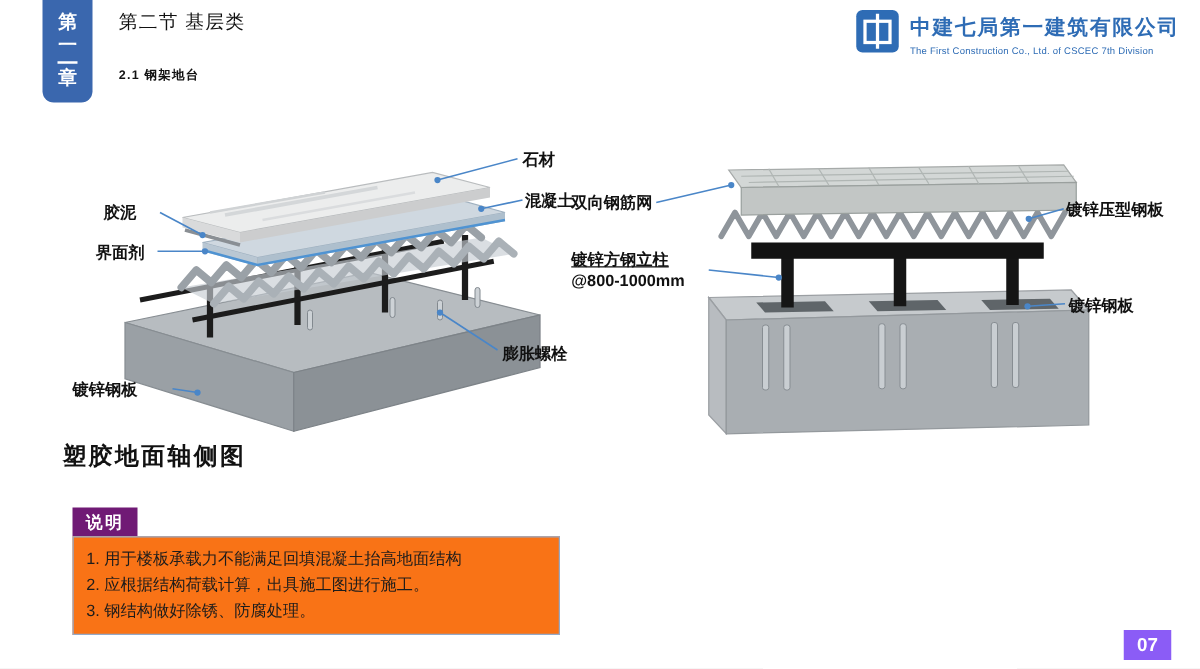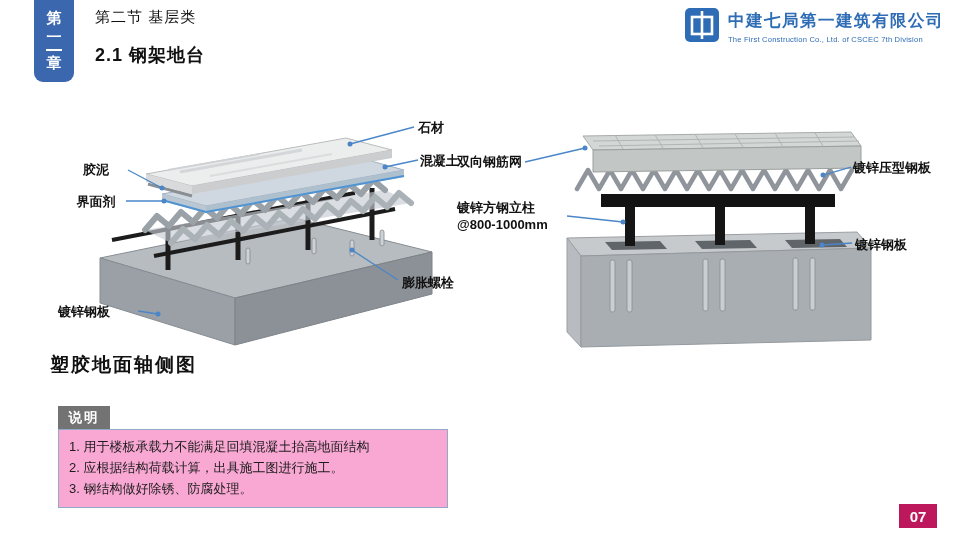--- a/index.html
+++ b/index.html
@@ -11,53 +11,53 @@
   
   .chapter-tab {
     position:absolute; left:34px; top:0; width:40px; height:82px;
     background:#3a67ae; border-radius:0 0 9px 9px;
     display:flex; flex-direction:column; align-items:center; justify-content:center;
     color:#fff; font-weight:bold; font-size:15px; line-height:1.25;
   }
   .chapter-tab .tab-divider { width:16px; height:2px; background:#fff; margin:3px 0; }
   .header-titles { position:absolute; left:95px; top:8px; color:#111; }
   .section-title { font-size:15px; font-weight:normal; letter-spacing:1px; }
-  .subsection-title { margin-top:16px; font-size:18px; font-weight:bold; letter-spacing:1px; }
+  .subsection-title { margin-top:26px; font-size:10px; font-weight:bold; letter-spacing:1px; }
   .logo { position:absolute; right:16px; top:7px; display:flex; align-items:center; gap:8px;justify-content:flex-end; }
   .logo-text { display:flex; flex-direction:column; }
   .company-cn { color:#2e6cb5; font-size:16.5px; font-weight:bold; letter-spacing:1.5px; white-space:nowrap; }
   .company-en { color:#2e6cb5; font-size:7.6px; margin-top:3px; letter-spacing:0.2px; white-space:nowrap; }
   
   .diagram-panel { position:absolute; }
   .diagram-panel svg { position:absolute; left:0; top:0; }
   .dlabel {
     position:absolute; font-size:13px; font-weight:bold; color:#111;
     white-space:nowrap; line-height:1.2;
   }
   .dlabel.right-align { text-align:center; }
   .caption {
     position:absolute; text-align:left; font-size:19px; font-weight:bold;
     color:#111; letter-spacing:2px;
   }
   
   .notes-badge {
     position:absolute; left:58px; top:406px; width:52px; height:23px;
-    background:#737373; color:#fff; font-size:13.5px; font-weight:bold;
+    background:#701a75; color:#fff; font-size:13.5px; font-weight:bold;
     display:flex; align-items:center; justify-content:center; letter-spacing:2px;
   }
   .notes-box {
     position:absolute; left:58px; top:429px; width:390px;
     border:1px solid #93a9c9; padding:7px 10px 8px 10px; box-sizing:border-box;
-    font-size:13px; color:#1c1c1c; background:#f9a8d4;
+    font-size:13px; color:#1c1c1c; background:#f97316;
   }
   .note-line { line-height:1.6; white-space:nowrap; }
   
   .page-number {
     position:absolute; left:899px; top:504px; width:38px; height:24px;
-    background:#be185d; color:#fff; display:flex; align-items:center; justify-content:center;
+    background:#8b5cf6; color:#fff; display:flex; align-items:center; justify-content:center;
     font-size:15px; font-weight:bold;
   }
 </style>
 </head>
 <body>
 
 <div class="slide">
 
   <div class="chapter-tab">
     <span>第</span>
@@ -218,21 +218,21 @@
         <g fill="#4a86c8" stroke="none">
           <circle cx="130" cy="38" r="2.5"></circle>
           <circle cx="368" cy="65" r="2.5"></circle>
           <circle cx="168" cy="112" r="2.5"></circle>
           <circle cx="367" cy="135" r="2.5"></circle>
         </g>
       </g>
     </svg>
     <span class="dlabel" style="left:2px; top:44px;">双向钢筋网</span>
     <span class="dlabel" style="left:398px; top:50px;">镀锌压型钢板</span>
-    <span class="dlabel" style="left:2px; top:90px;">镀锌方钢立柱</span>
+    <span class="dlabel" style="left:2px; top:90px;text-decoration:underline;">镀锌方钢立柱</span>
     <span class="dlabel" style="left:2px; top:107px;">@800-1000mm</span>
     <span class="dlabel" style="left:400px; top:127px;">镀锌钢板</span>
   </div>
 
   <div class="notes-badge">说明</div>
   <div class="notes-box">
     <div class="note-line">1. 用于楼板承载力不能满足回填混凝土抬高地面结构</div>
     <div class="note-line">2. 应根据结构荷载计算，出具施工图进行施工。</div>
     <div class="note-line">3. 钢结构做好除锈、防腐处理。</div>
   </div>

